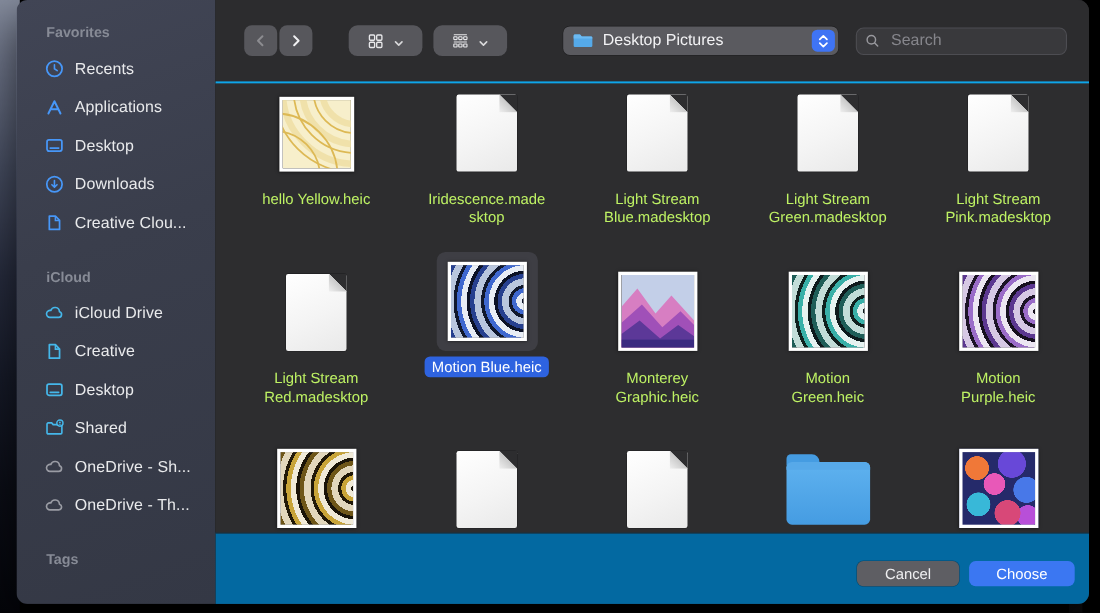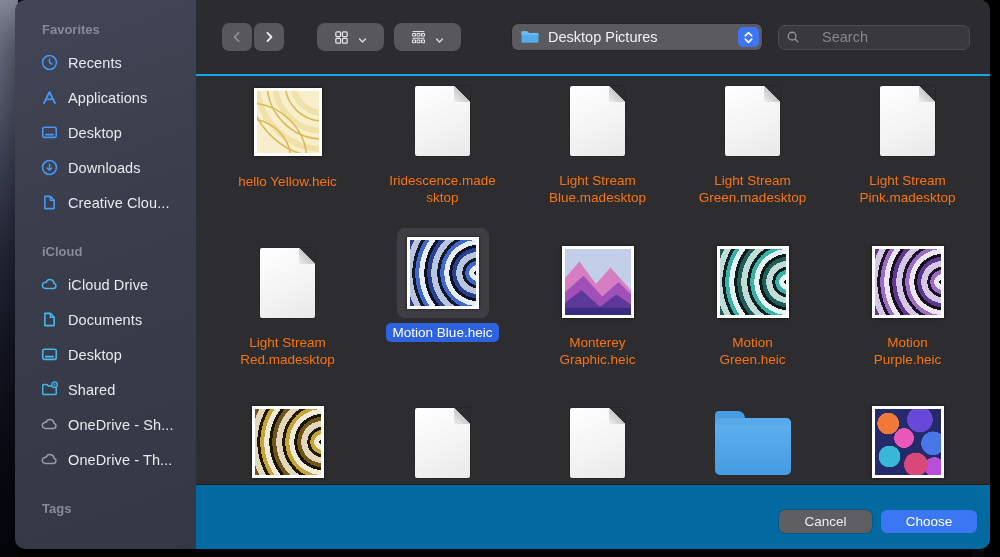--- a/index.html
+++ b/index.html
@@ -55,35 +55,35 @@
     padding:0 3px 0 8px; cursor:pointer; }
   .pathsel .pfold { width:20px; height:16px; flex:none; }
   .pathsel .ptext { flex:1; margin-left:8px; font-size:14.5px; color:#f2f2f4; white-space:nowrap; overflow:hidden; }
   .stepper { width:21px; height:20px; border-radius:5px; background:#3f74f4;
     display:flex; align-items:center; justify-content:center; flex:none; }
   .stepper svg { width:13px; height:15px; }
 
   .searchbox { margin-left:auto; width:192px; height:25px; border-radius:7px;
     background:#39393c; border:1px solid #4d4d52; display:flex; align-items:center; padding:0 7px; }
   .searchbox .mag { width:14px; height:14px; color:#98989d; flex:none; }
-  .searchbox input { flex:1; min-width:0; margin-left:22px; background:transparent; border:none; outline:none;
+  .searchbox input { flex:1; min-width:0; margin-left:10px; background:transparent; border:none; outline:none;
     font-size:14.5px; color:#e4e4e6; font-family:"Liberation Sans", sans-serif; }
   .searchbox input::placeholder { color:#86868c; }
 
   
   .content { position:relative; height:408px; flex:none; overflow:hidden; background:#2d2d2f; }
   .grid-row { display:grid; grid-template-columns:repeat(5,155px); padding-left:14px; }
   .cell { display:flex; flex-direction:column; align-items:center; cursor:default; }
   .iconbox { display:flex; align-items:flex-end; justify-content:center; }
   .row1 .iconbox { height:80px; }
   .row2 .iconbox { height:112px; }
   .row3 .iconbox { height:110px; }
   .labelrow { margin-top:16px; text-align:center; width:100%; }
   .flabel { display:inline-block; max-width:132px; font-size:13.5px; line-height:17px;
-    color:#f97316; white-space:pre-line; }
+    color:#bef264; white-space:pre-line; }
   .flabel.sel { background:#2e63e0; color:#fff; border-radius:5px; padding:1px 7px; max-width:140px; }
   .cell.selected .labelrow { margin-top:5px; }
   .selwrap { padding:9px 10px; background:#3e3e44; border-radius:8px; }
 
   
   .doc { position:relative; width:55px; height:70px;
     background:linear-gradient(155deg,#ffffff 0%,#f4f4f4 55%,#e9e9e9 100%);
     border-radius:2px; box-shadow:0 0 0 .5px rgba(0,0,0,.3); }
   .doc::before { content:""; position:absolute; top:0; right:0; width:16px; height:16px;
     background:linear-gradient(225deg, #2d2d2f 0%, #2d2d2f 48%, #c9c9c9 50%, #efefef 100%); }
@@ -195,21 +195,21 @@
             </span>
           <span class="sb-label">iCloud Drive</span>
         </div>
         <div class="sb-item">
           <span class="sb-ic ic-cyan">
             <svg viewBox="0 0 18 18">
                 <path d="M4.6 3.2h5.2l3.6 3.8v7.8H4.6Z" fill="none" stroke="currentColor" stroke-width="1.5" stroke-linejoin="round"></path>
                 <path d="M9.8 3.2V7h3.6" fill="none" stroke="currentColor" stroke-width="1.3"></path>
               </svg>
             </span>
-          <span class="sb-label">Documents</span>
+          <span class="sb-label">Creative</span>
         </div>
         <div class="sb-item">
           <span class="sb-ic ic-cyan">
             <svg viewBox="0 0 18 18">
                 <rect x="2.6" y="4" width="12.8" height="9.6" rx="1.7" fill="none" stroke="currentColor" stroke-width="1.5"></rect>
                 <path d="M5.4 11h7.2" stroke="currentColor" stroke-width="1.5" stroke-linecap="round"></path>
               </svg>
             </span>
           <span class="sb-label">Desktop</span>
         </div>

